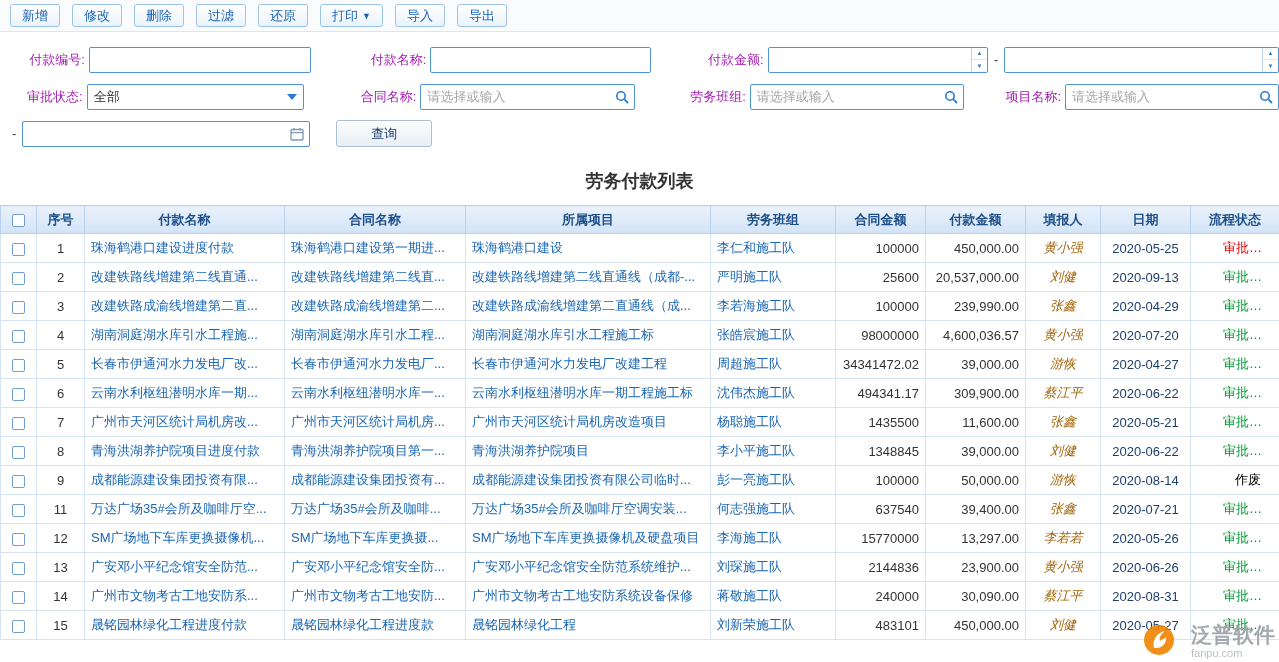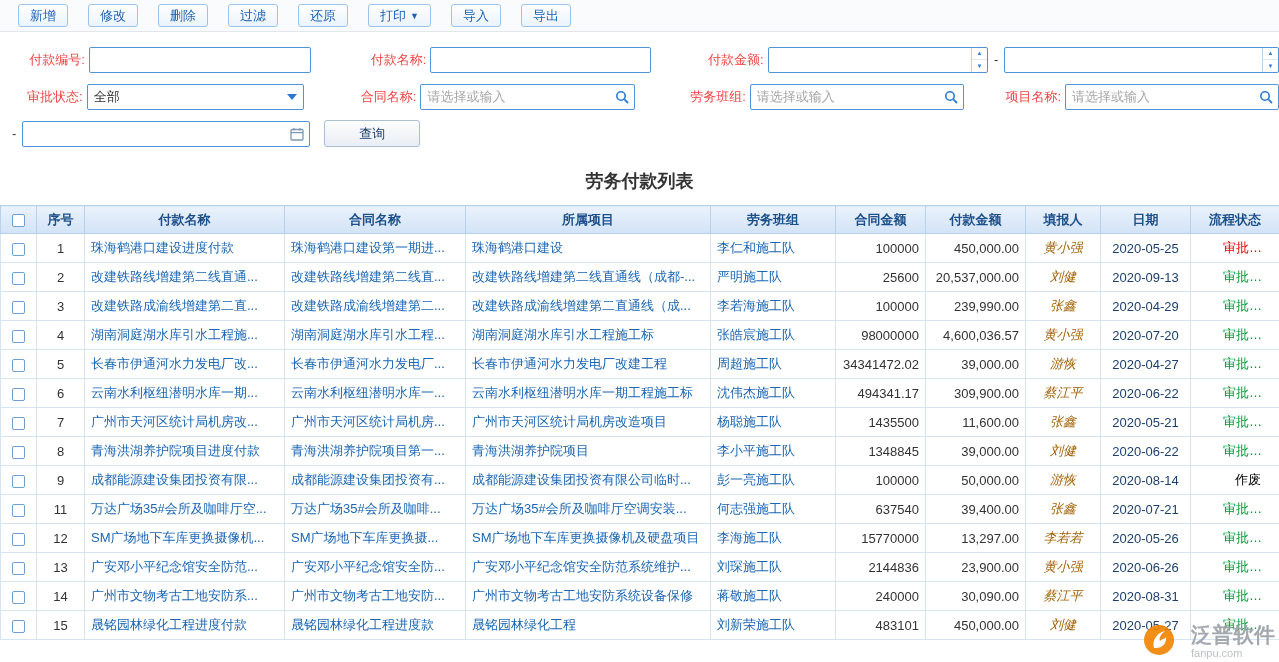--- a/index.html
+++ b/index.html
@@ -5,27 +5,27 @@
   * { box-sizing: border-box; margin: 0; padding: 0; }
   html,body { width:1279px; height:662px; overflow:hidden; background:#fff;
     font-family:"Liberation Sans","DejaVu Sans",sans-serif; font-size:13px; }
   body { position:relative; }
 
   
   .toolbar { height:32px; background:#fafbfc; border-bottom:1px solid #e2e6ea;
     display:flex; align-items:center; padding:0 10px; gap:12px; }
   .tbtn { display:inline-flex; align-items:center; gap:4px; height:23px; padding:0 11px;
     background:linear-gradient(#ffffff,#eaf3fc); border:1px solid #9cc3ea; border-radius:3px;
-    color:#1b62b5; font-size:13px; cursor:pointer; font-family:inherit;margin-left:8px; }
+    color:#1b62b5; font-size:13px; cursor:pointer; font-family:inherit; }
   .tbtn .caret { font-size:9px; color:#1b62b5; }
 
   
   .filters { padding:8px 0 2px 0; }
   .frow { display:flex; align-items:center; height:27px; margin:6px 0 10px 0; }
-  .flabel { color:#ef4444; text-align:right; white-space:nowrap; }
+  .flabel { color:#a21caf; text-align:right; white-space:nowrap; }
   .finput { height:26px; border:1px solid #4f94d6; border-radius:2px; background:#fff;
     display:flex; align-items:center; position:relative; }
   .finput input { border:none; outline:none; flex:1; height:100%; padding:0 6px; font-size:13px;
     font-family:inherit; background:transparent; color:#333; min-width:0; }
   .finput input::placeholder { color:#a6a6a6; }
   .spinners { width:16px; height:100%; border-left:1px solid #bcd4ec; display:flex; flex-direction:column; }
   .spin { flex:1; display:flex; align-items:center; justify-content:center; font-size:6px;
     color:#2a7ad4; cursor:pointer; line-height:1; }
   .spin.up { border-bottom:1px solid #dfe9f3; }
   .icon-btn { width:24px; height:100%; display:flex; align-items:center; justify-content:center; cursor:pointer; }
@@ -166,21 +166,21 @@
       <input value="" style="">
       <span class="icon-btn">
         <svg width="14" height="14" viewBox="0 0 14 14">
             <rect x="1" y="2.5" width="12" height="10.5" rx="1" fill="none" stroke="#7d98b5" stroke-width="1.3"></rect>
             <line x1="1" y1="5.6" x2="13" y2="5.6" stroke="#7d98b5" stroke-width="1.3"></line>
             <line x1="4" y1="1" x2="4" y2="3.6" stroke="#7d98b5" stroke-width="1.3"></line>
             <line x1="10" y1="1" x2="10" y2="3.6" stroke="#7d98b5" stroke-width="1.3"></line>
           </svg>
       </span>
     </span>
-    <button class="qbtn" style="margin-left:14px"><span>查询</span></button>
+    <button class="qbtn" style="margin-left:26px"><span>查询</span></button>
   </div>
 
 </div>
 
 <div class="list-title">劳务付款列表</div>
 
 <table>
   <colgroup>
     <col style="width:36px">
       <col style="width:48px">

